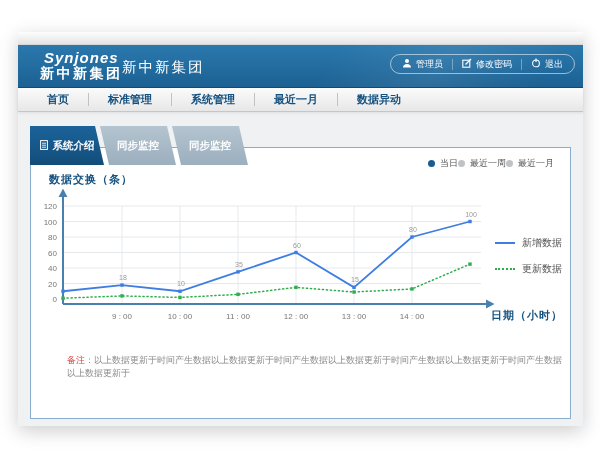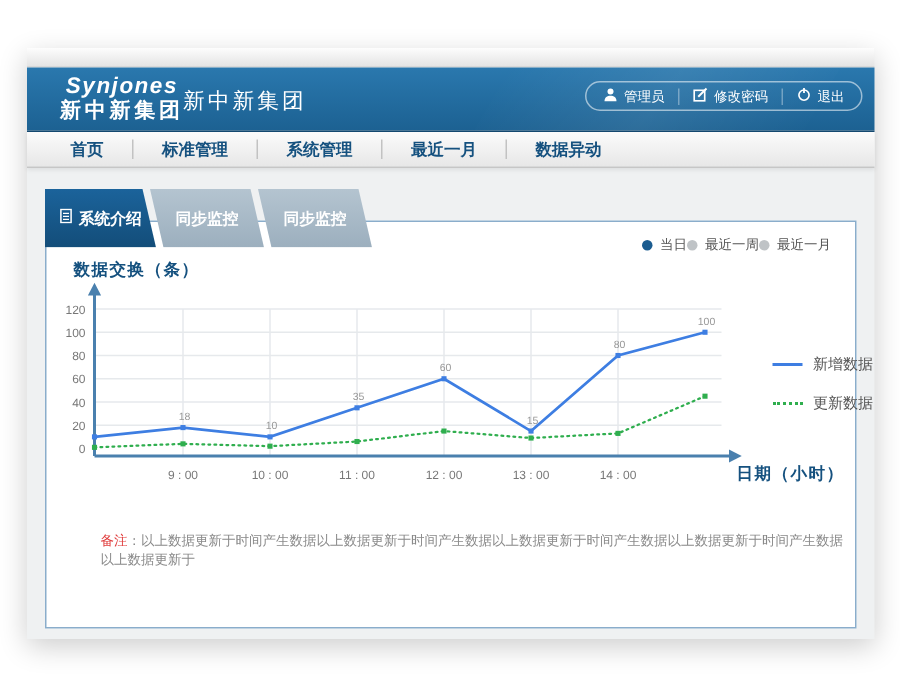--- a/index.html
+++ b/index.html
@@ -36,21 +36,21 @@
   .radio { display:flex; align-items:center; gap:5px; font-size:9px; color:#555; cursor:pointer; }
   .dot { width:7px; height:7px; border-radius:50%; }
   .dot.on { background:#1b5c90; }
   .dot.off { background:#bfc3c6; }
 
   .y-axis-title { position:absolute; left:18px; top:24px; font-size:11px; font-weight:bold; color:#15517f; letter-spacing:1px; }
   .x-axis-title { position:absolute; left:460px; top:160px; font-size:11px; font-weight:bold; color:#15517f; letter-spacing:1px; }
   svg.chart { position:absolute; left:0; top:40px; width:540px; height:150px; }
   svg text { font-family:"Liberation Sans",sans-serif; }
 
-  .legend { position:absolute; left:484px; top:88px; display:flex; flex-direction:column; gap:12px; }
+  .legend { position:absolute; left:464px; top:88px; display:flex; flex-direction:column; gap:12px; }
   .legend-item { display:flex; align-items:center; gap:7px; font-size:10px; color:#555; cursor:pointer; white-space:nowrap; }
   .swatch { width:20px; height:0; }
   .swatch.solid { border-top:2px solid #3e7ee2; }
   .swatch.dotted { border-top:2px dotted #2fae4e; }
 
   .note { position:absolute; left:36px; top:206px; width:500px; font-size:9px; color:#8a8a8a; line-height:13px; }
   .note-label { color:#e03c3c; }
 </style>
 </head>
 <body>

